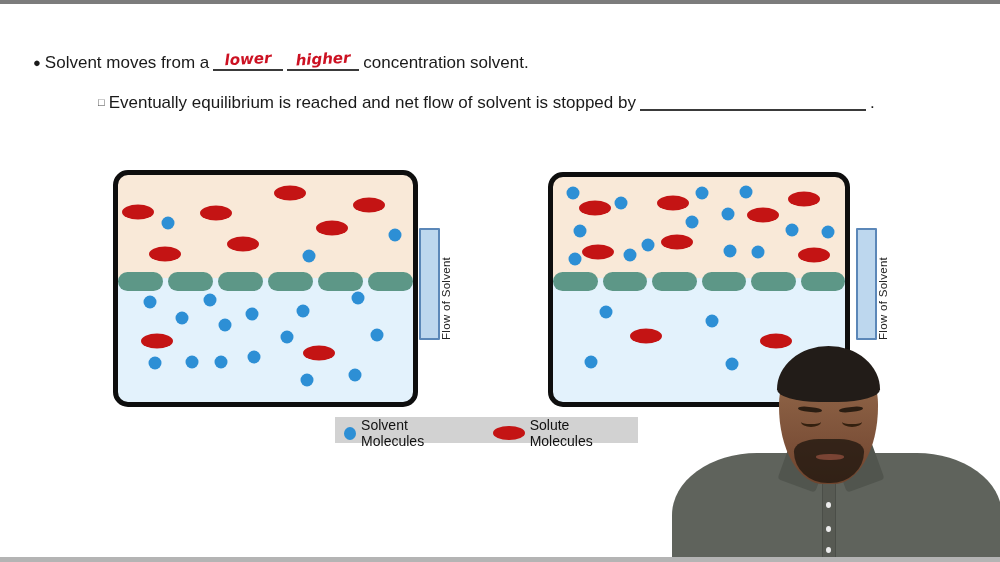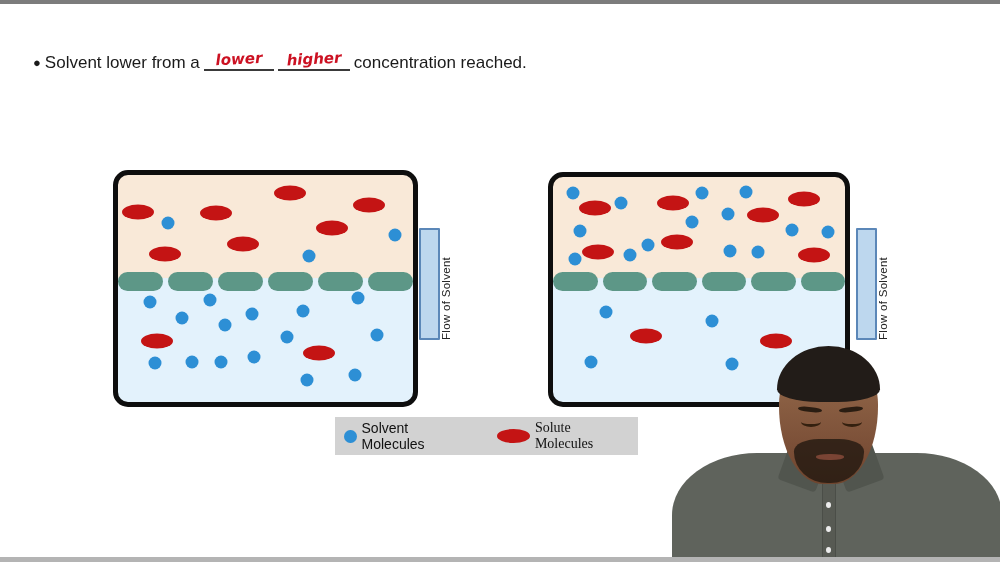--- a/index.html
+++ b/index.html
@@ -49,24 +49,24 @@
 
   
   .flow-tab{position:absolute;display:flex;align-items:stretch;z-index:0;}
   #flow-tab-left{left:419px;top:228px;height:112px;}
   #flow-tab-right{left:856px;top:228px;height:112px;}
   .tab-rect{width:17px;background:#bdd7ee;border:2px solid #5b87b8;border-radius:1px;}
   .tab-label{writing-mode:vertical-rl;transform:rotate(180deg);font-size:11.5px;color:#222;
              padding-left:3px;display:flex;align-items:center;letter-spacing:.3px;}
 
   
-  .legend{position:absolute;left:335px;top:417px;width:303px;height:38px;background:#d2d2d2;
-          display:flex;align-items:center;padding:0 9px;box-sizing:border-box;z-index:4;}
+  .legend{position:absolute;left:335px;top:417px;width:303px;height:26px;background:#d2d2d2;
+          display:flex;align-items:flex-start;padding:0 9px;box-sizing:border-box;z-index:4;}
   .legend-item{display:flex;align-items:center;gap:5px;font-size:14px;color:#111;}
-  .legend-item + .legend-item{margin-left:26px;font-family:Liberation Serif, serif;}
+  .legend-item + .legend-item{margin-left:26px;}
   .sw-solvent{width:13px;height:13px;border-radius:50%;background:#2d8fd5;}
   .sw-solute{width:34px;height:14px;border-radius:50%;background:#c41414;}
 
   
   .person{position:absolute;left:655px;top:345px;width:345px;height:212px;z-index:5;}
   .person *{position:absolute;}
   .torso{left:17px;top:108px;width:330px;height:104px;background:#5f635c;
          border-radius:85px 85px 0 0 / 62px 62px 0 0;}
   .collar-l{left:128px;top:102px;width:40px;height:40px;background:#51554e;transform:rotate(20deg);border-radius:4px;}
   .collar-r{left:184px;top:102px;width:40px;height:40px;background:#51554e;transform:rotate(-20deg);border-radius:4px;}
@@ -88,23 +88,26 @@
          border-radius:35% 35% 48% 48% / 28% 28% 70% 70%;}
   .mouth{left:161px;top:109px;width:28px;height:6px;background:#7a4434;border-radius:45%;}
 </style>
 </head>
 <body>
 
 <div id="stage">
   <div class="bar-top"></div>
 
   <div class="line l1">
-    <span class="bullet">●</span><span>Solvent lower from a</span><span class="blank b1"><i class="hand">lower</i></span><span class="blank b2"><i class="hand">higher</i></span><span>concentration reached.</span>
-  </div>
-
+    <span class="bullet">●</span><span>Solvent moves from a</span><span class="blank b1"><i class="hand">lower</i></span><span class="blank b2"><i class="hand">higher</i></span><span>concentration solvent.</span>
+  </div>
+
+  <div class="line l2">
+    <span class="sq">□</span><span>Eventually equilibrium is reached and net flow of solvent is stopped by</span><span class="blank blank-long"></span><span>.</span>
+  </div>
 
 
   <div class="flow-tab" id="flow-tab-left">
     <div class="tab-rect"></div>
     <div class="tab-label">Flow of Solvent</div>
   </div>
 
   <div class="flow-tab" id="flow-tab-right">
     <div class="tab-rect"></div>
     <div class="tab-label">Flow of Solvent</div>

